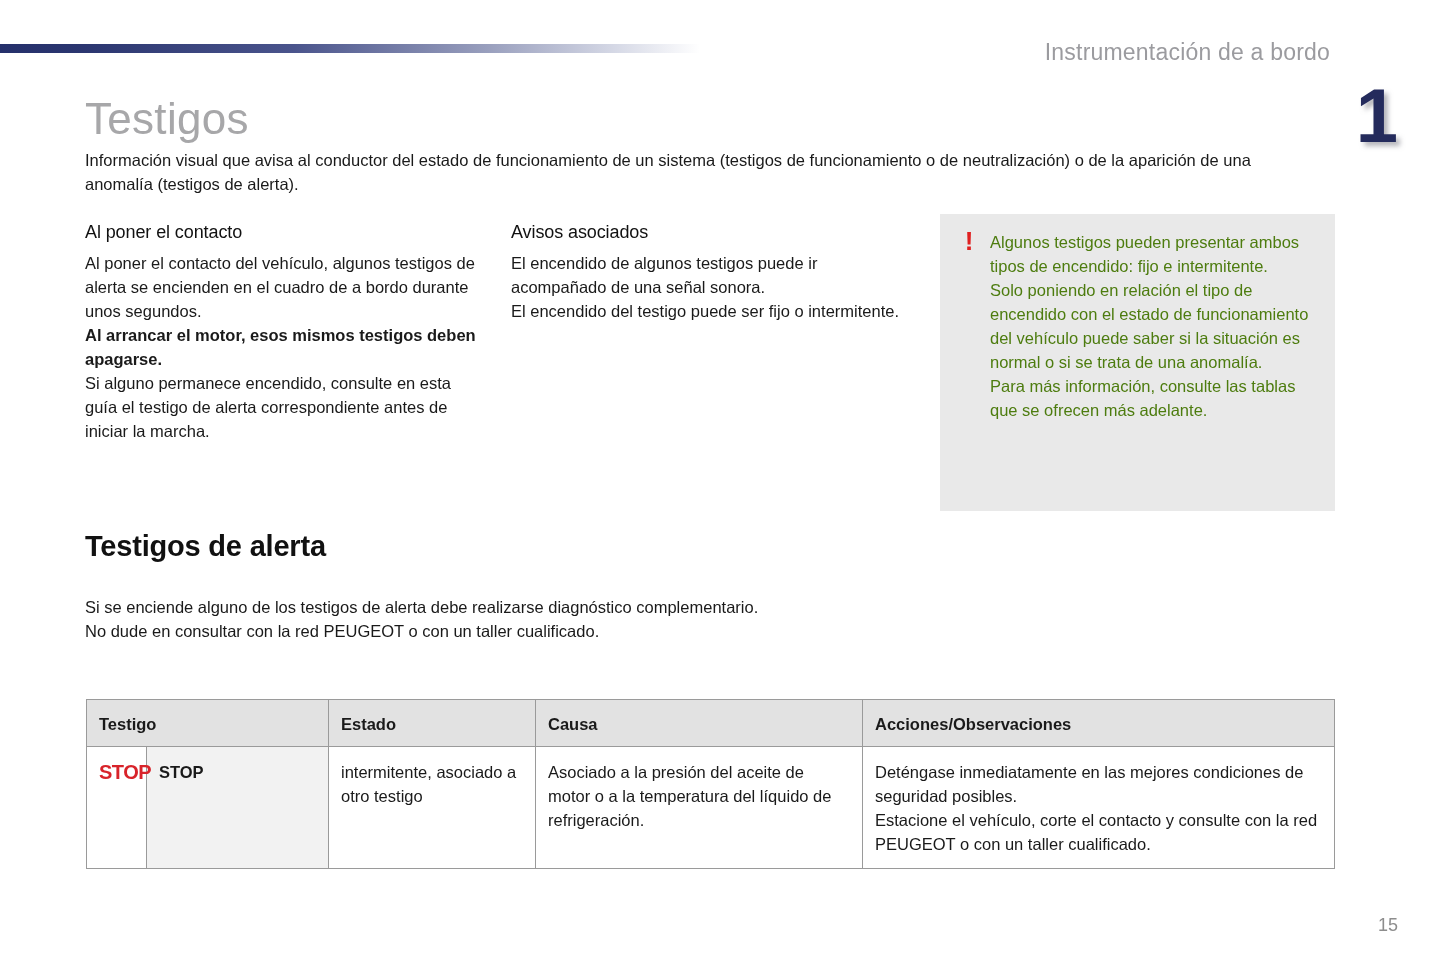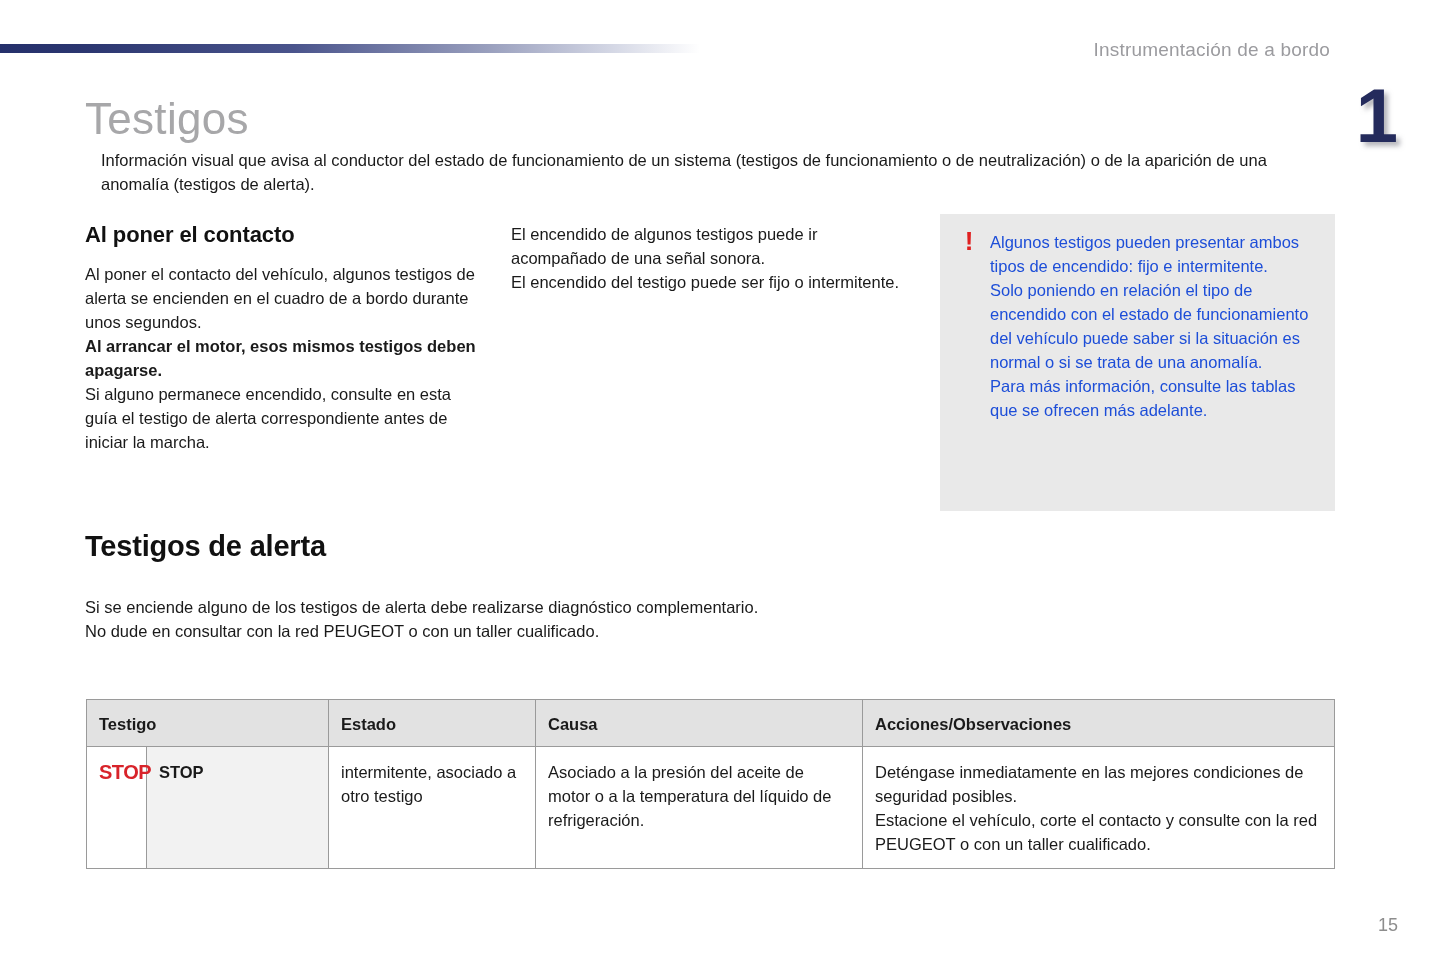--- a/index.html
+++ b/index.html
@@ -22,21 +22,21 @@
     left: 0;
     top: 44px;
     width: 700px;
     height: 9px;
     background: linear-gradient(to right, #25306b 0%, #2b3670 12%, #4a548c 42%, #9aa0be 70%, #d6d9e6 88%, #ffffff 100%);
   }
   #header-title {
     position: absolute;
     right: 115px;
     top: 39px;
-    font-size: 19px;
+    font-size: 23px;
     color: #9b9b9f;
     letter-spacing: 0.2px;
     white-space: nowrap;
   }
   #chapter-number {
     position: absolute;
     right: 47px;
     top: 78px;
     font-size: 76px;
     line-height: 76px;
@@ -52,34 +52,34 @@
     left: 85px;
     top: 94px;
     font-size: 44px;
     line-height: 50px;
     color: #a7a7a9;
     font-weight: normal;
     letter-spacing: 0.3px;
   }
   #page-intro {
     position: absolute;
-    left: 101px;
+    left: 85px;
     top: 148px;
     width: 1190px;
     font-size: 16.5px;
     line-height: 24px;
     color: #1a1a1a;
   }
 
   
   .col-heading {
-    font-size: 22px;
-    font-weight: bold;
+    font-size: 18px;
+    font-weight: normal;
     color: #111111;
-    margin: 0 0 14px 0;
+    margin: 0 0 8px 0;
     letter-spacing: -0.1px;
   }
   .col-body {
     font-size: 16.5px;
     line-height: 24px;
     color: #1a1a1a;
   }
   .col-body b { font-weight: bold; }
 
   #col-contacto {
@@ -116,21 +116,21 @@
     color: #e02020;
     text-align: center;
   }
   #note-text {
     position: absolute;
     left: 50px;
     top: 16px;
     width: 320px;
     font-size: 16.5px;
     line-height: 24px;
-    color: #1d4ed8;
+    color: #4d7c0f;
   }
 
   
   #section-alerta {
     position: absolute;
     left: 85px;
     top: 530px;
     width: 1250px;
   }
   #section-alerta h2 {
@@ -208,20 +208,21 @@
 <div id="col-contacto">
   <div class="col-heading">Al poner el contacto</div>
   <div class="col-body">
     <span style="display: block;">Al poner el contacto del vehículo, algunos testigos de alerta se encienden en el cuadro de a bordo durante unos segundos.</span>
     <b style="display: block;">Al arrancar el motor, esos mismos testigos deben apagarse.</b>
     <span style="display: block;">Si alguno permanece encendido, consulte en esta guía el testigo de alerta correspondiente antes de iniciar la marcha.</span>
   </div>
 </div>
 
 <div id="col-avisos">
+  <div class="col-heading">Avisos asociados</div>
   <div class="col-body">
     <span style="display: block;">El encendido de algunos testigos puede ir acompañado de una señal sonora.</span>
     <span style="display: block;">El encendido del testigo puede ser fijo o intermitente.</span>
   </div>
 </div>
 
 <div id="note-box">
   <div id="note-icon">!</div>
   <div id="note-text">
     <span style="display: block;">Algunos testigos pueden presentar ambos tipos de encendido: fijo e intermitente.</span>

